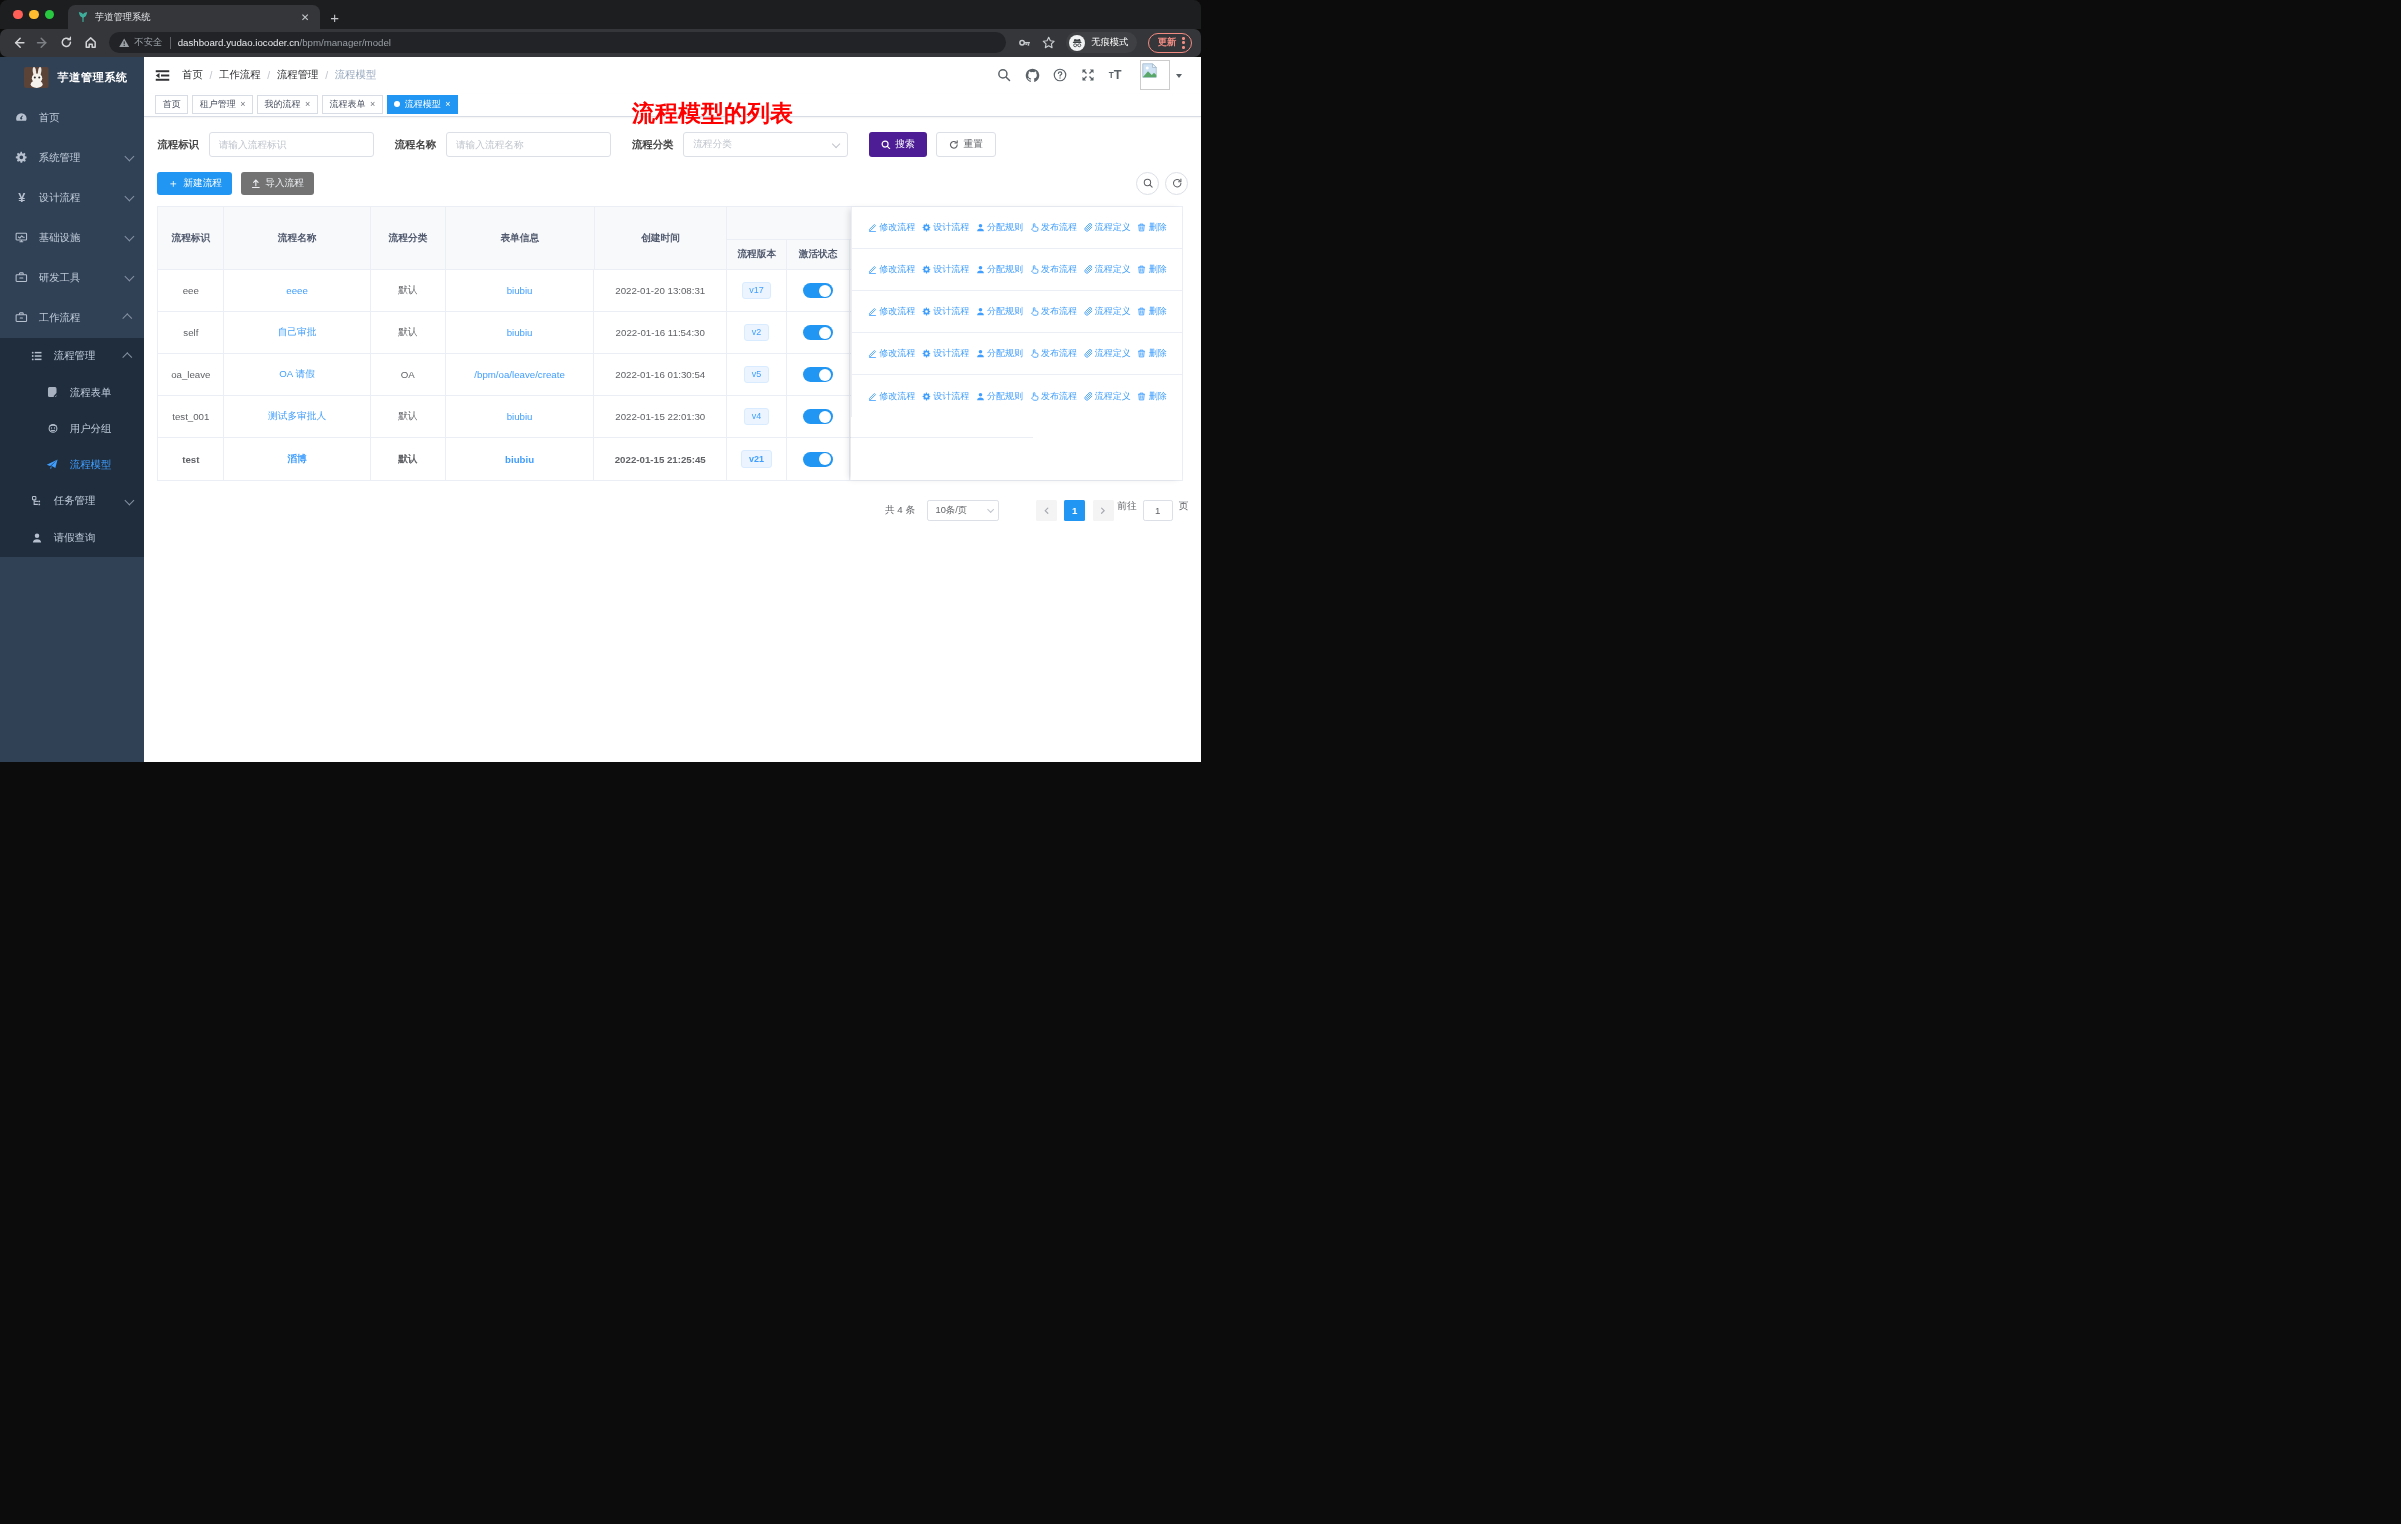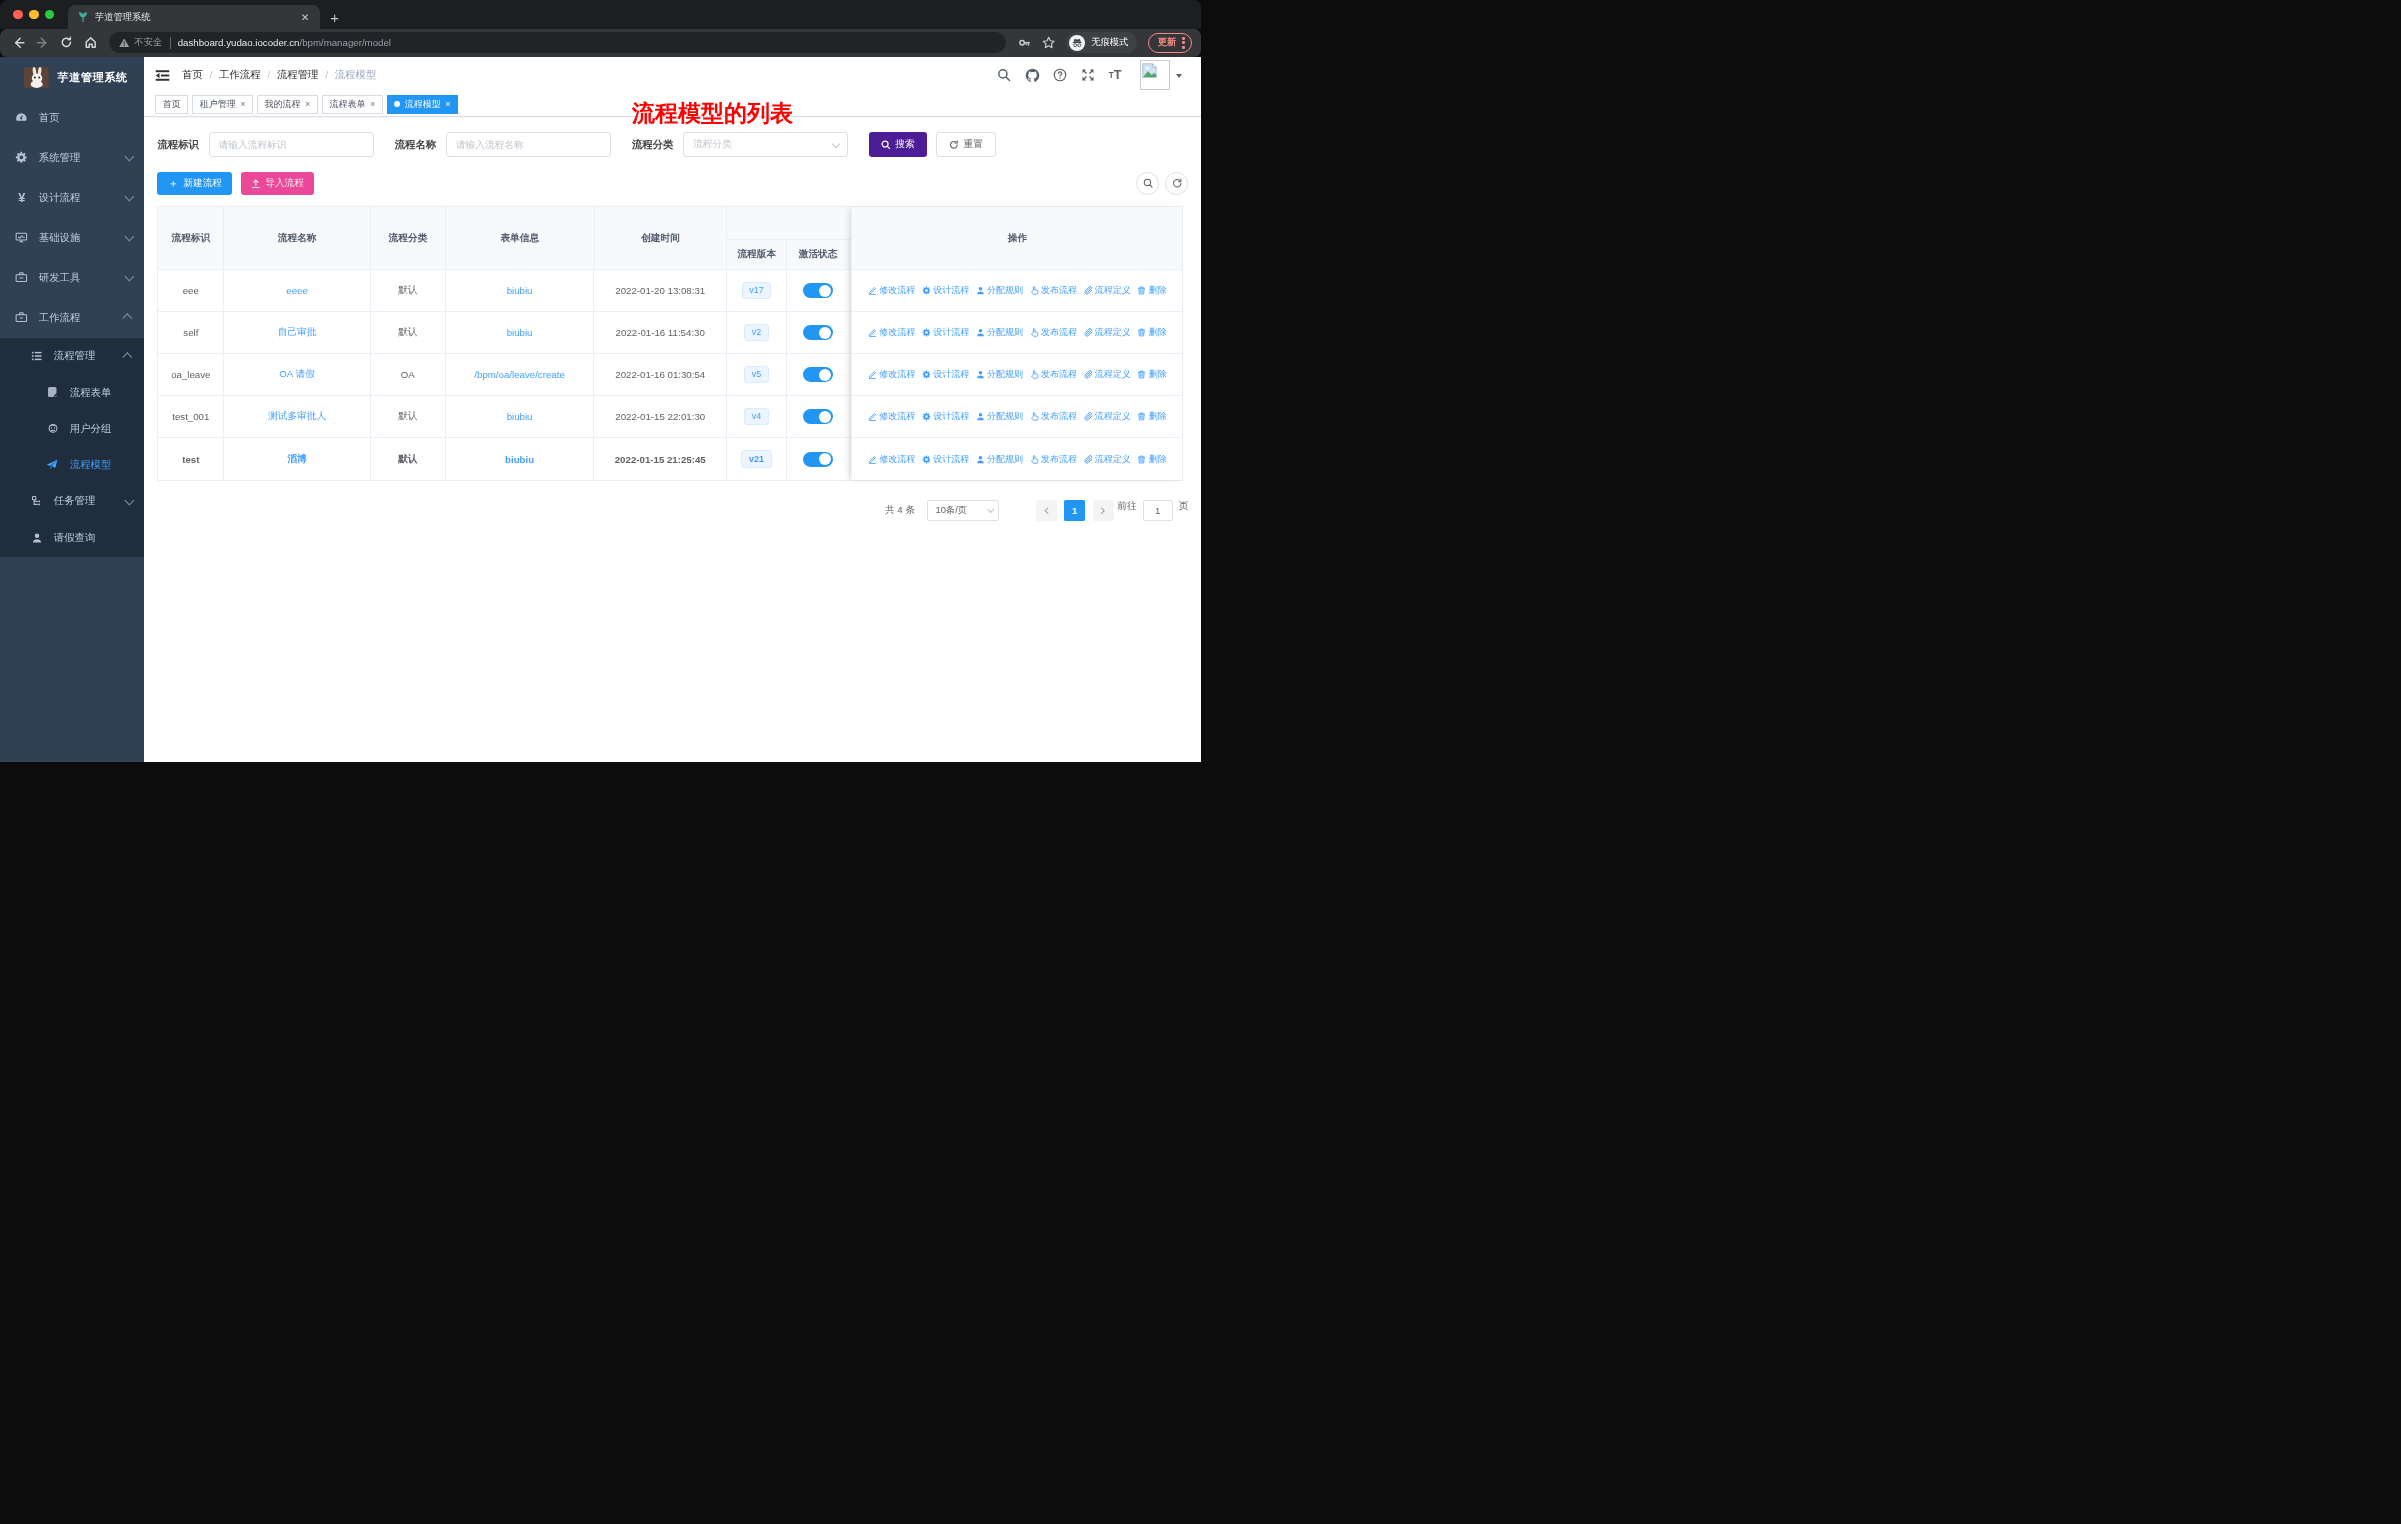--- a/index.html
+++ b/index.html
@@ -85,21 +85,21 @@
   .f-input::placeholder { color:#bfc4cc; }
   .f-select { width:165px; height:25px; border:0.7px solid #dcdfe6; border-radius:3px; padding:0 9px; font-size:9.7px; color:#bfc4cc; margin-right:21px; display:flex; align-items:center; justify-content:space-between; }
   .f-select .chev2 { width:6px; height:6px; border-right:1px solid #c0c4cc; border-bottom:1px solid #c0c4cc; transform:rotate(45deg) translateY(-1.5px); }
   .btn { height:25px; border-radius:3px; display:inline-flex; align-items:center; gap:4.5px; font-size:9.7px; padding:0 12px; border:none; cursor:pointer; font-family:inherit; }
   .btn-search { background:#4c1d95; color:#fff; margin-right:9.7px; }
   .btn-reset { background:#fff; color:#606266; border:0.7px solid #dcdfe6; }
 
   .action-row { display:flex; align-items:center; margin-bottom:11px; }
   .btn-sm { height:23px; font-size:9.7px; padding:0 10.4px; }
   .btn-primary { background:#2196f3; color:#fff; margin-right:8.2px; }
-  .btn-info { background:#ec4899; color:#eceef1;justify-content:flex-end; }
+  .btn-info { background:#737373; color:#eceef1;justify-content:flex-end; }
   .round-btns { margin-left:auto; display:flex; gap:6px; }
   .round-btn { width:23px; height:23px; border-radius:50%; border:0.7px solid #dcdfe6; background:#fff; display:flex; align-items:center; justify-content:center; color:#606266; }
 
   
   .table-wrap { position:relative; width:1026px; border:0.7px solid #ebeef5; }
   .t-underlying { width:875px; }
   .t-head { display:flex; background:#f8f9fb; color:#515a6e; font-size:9.7px; font-weight:600; }
   .th { border-right:0.7px solid #ebeef5; border-bottom:0.7px solid #ebeef5; display:flex; align-items:center; justify-content:center; height:63px; text-align:center; }
   .th-group { display:flex; flex-direction:column; }
   .th-group .g-top { height:33px; display:flex; align-items:center; justify-content:center; border-bottom:0.7px solid #ebeef5; white-space:nowrap; overflow:hidden; }
@@ -637,21 +637,20 @@
               <div class="td c7">
                   <span class="switch">
                     <i></i>
                   </span>
                 </div>
               <div class="td c8"></div>
             </div>
           </div>
 
           <div class="fixed-col">
-            <div class="fc-head">操作</div>
 
             <div class="fc-row">
               <span class="op">
                   <svg width="9" height="9" viewBox="0 0 12 12" fill="none" stroke="currentColor" stroke-width="1.2">
                     <path d="M2 8.5L8.5 2l1.5 1.5L3.5 10H2z"></path>
                     <path d="M2 11.5h8" stroke-linecap="round"></path>
                   </svg>
                   <span>修改流程</span>
                 </span>
               <span class="op">

